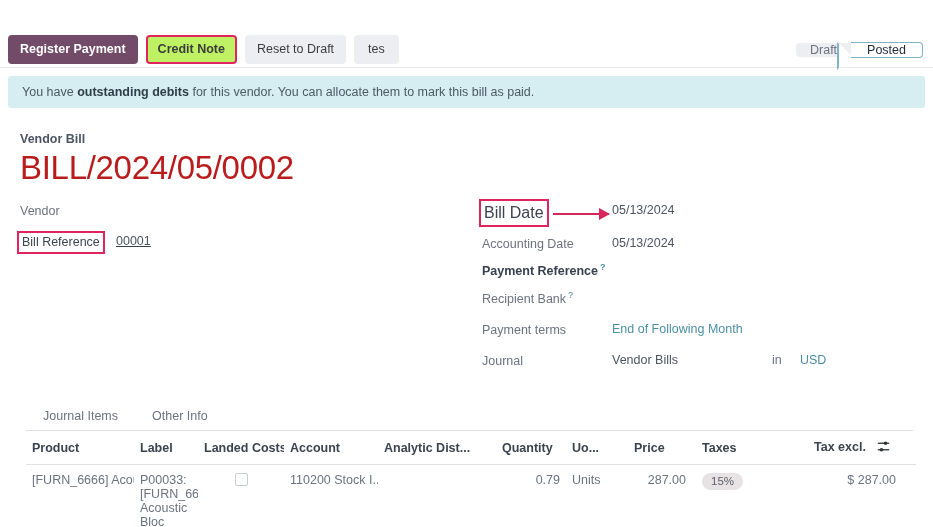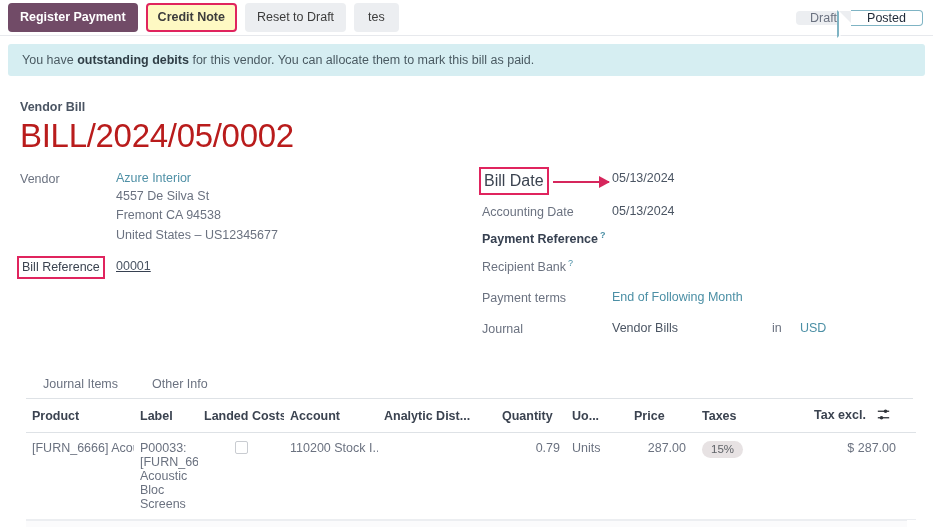--- a/index.html
+++ b/index.html
@@ -14,20 +14,21 @@
 
   
   .cp {
     position: relative;
     height: 36px;
     background: #ffffff;
     display: flex;
     align-items: center;
     padding: 0 8px;
     border-bottom: 1px solid #e7e9ed;
+    margin-top: 32px;
   }
   .btn {
     font-size: 12.5px;
     line-height: 1;
     padding: 7px 11px 8px;
     border-radius: 4px;
     border: 1px solid transparent;
     background: #eceef1;
     color: #3c3c3c;
     margin-right: 8px;
@@ -36,21 +37,21 @@
     font-weight: 500;
   }
   .btn-primary {
     background: #714B67;
     color: #ffffff;
     font-weight: 700;
   }
   .btn-hl {
     border: 2px solid #e0245e;
     padding: 6px 10px 7px;
-    background: #fef9c3;
+    background: #bef264;
     font-weight: 600;
   }
   .btn-tes { padding-left: 13px; padding-right: 13px; }
 
   
   .statusbar {
     position: absolute;
     right: 10px; top: 4px;
     display: flex;
     align-items: center;
@@ -292,26 +293,20 @@
   <div class="sheet-subtitle">Vendor Bill</div>
 
   <h1 class="doc-title">BILL/2024/05/0002</h1>
 
   <div class="cols">
 
     <div class="col-l">
 
       <div class="frow">
         <div class="flab">Vendor</div>
-        <div>
-          <div class="fval lnk">Azure Interior</div>
-          <div class="addr-line">4557 De Silva St</div>
-          <div class="addr-line">Fremont CA 94538</div>
-          <div class="addr-line">United States – US12345677</div>
-        </div>
       </div>
 
       <div class="frow" style="margin-top:12px;text-decoration:underline;">
         <div class="flab">
           <span class="hl-box hl-box-bd">Bill Reference</span>
         </div>
         <div class="fval">00001</div>
       </div>
 
     </div>

